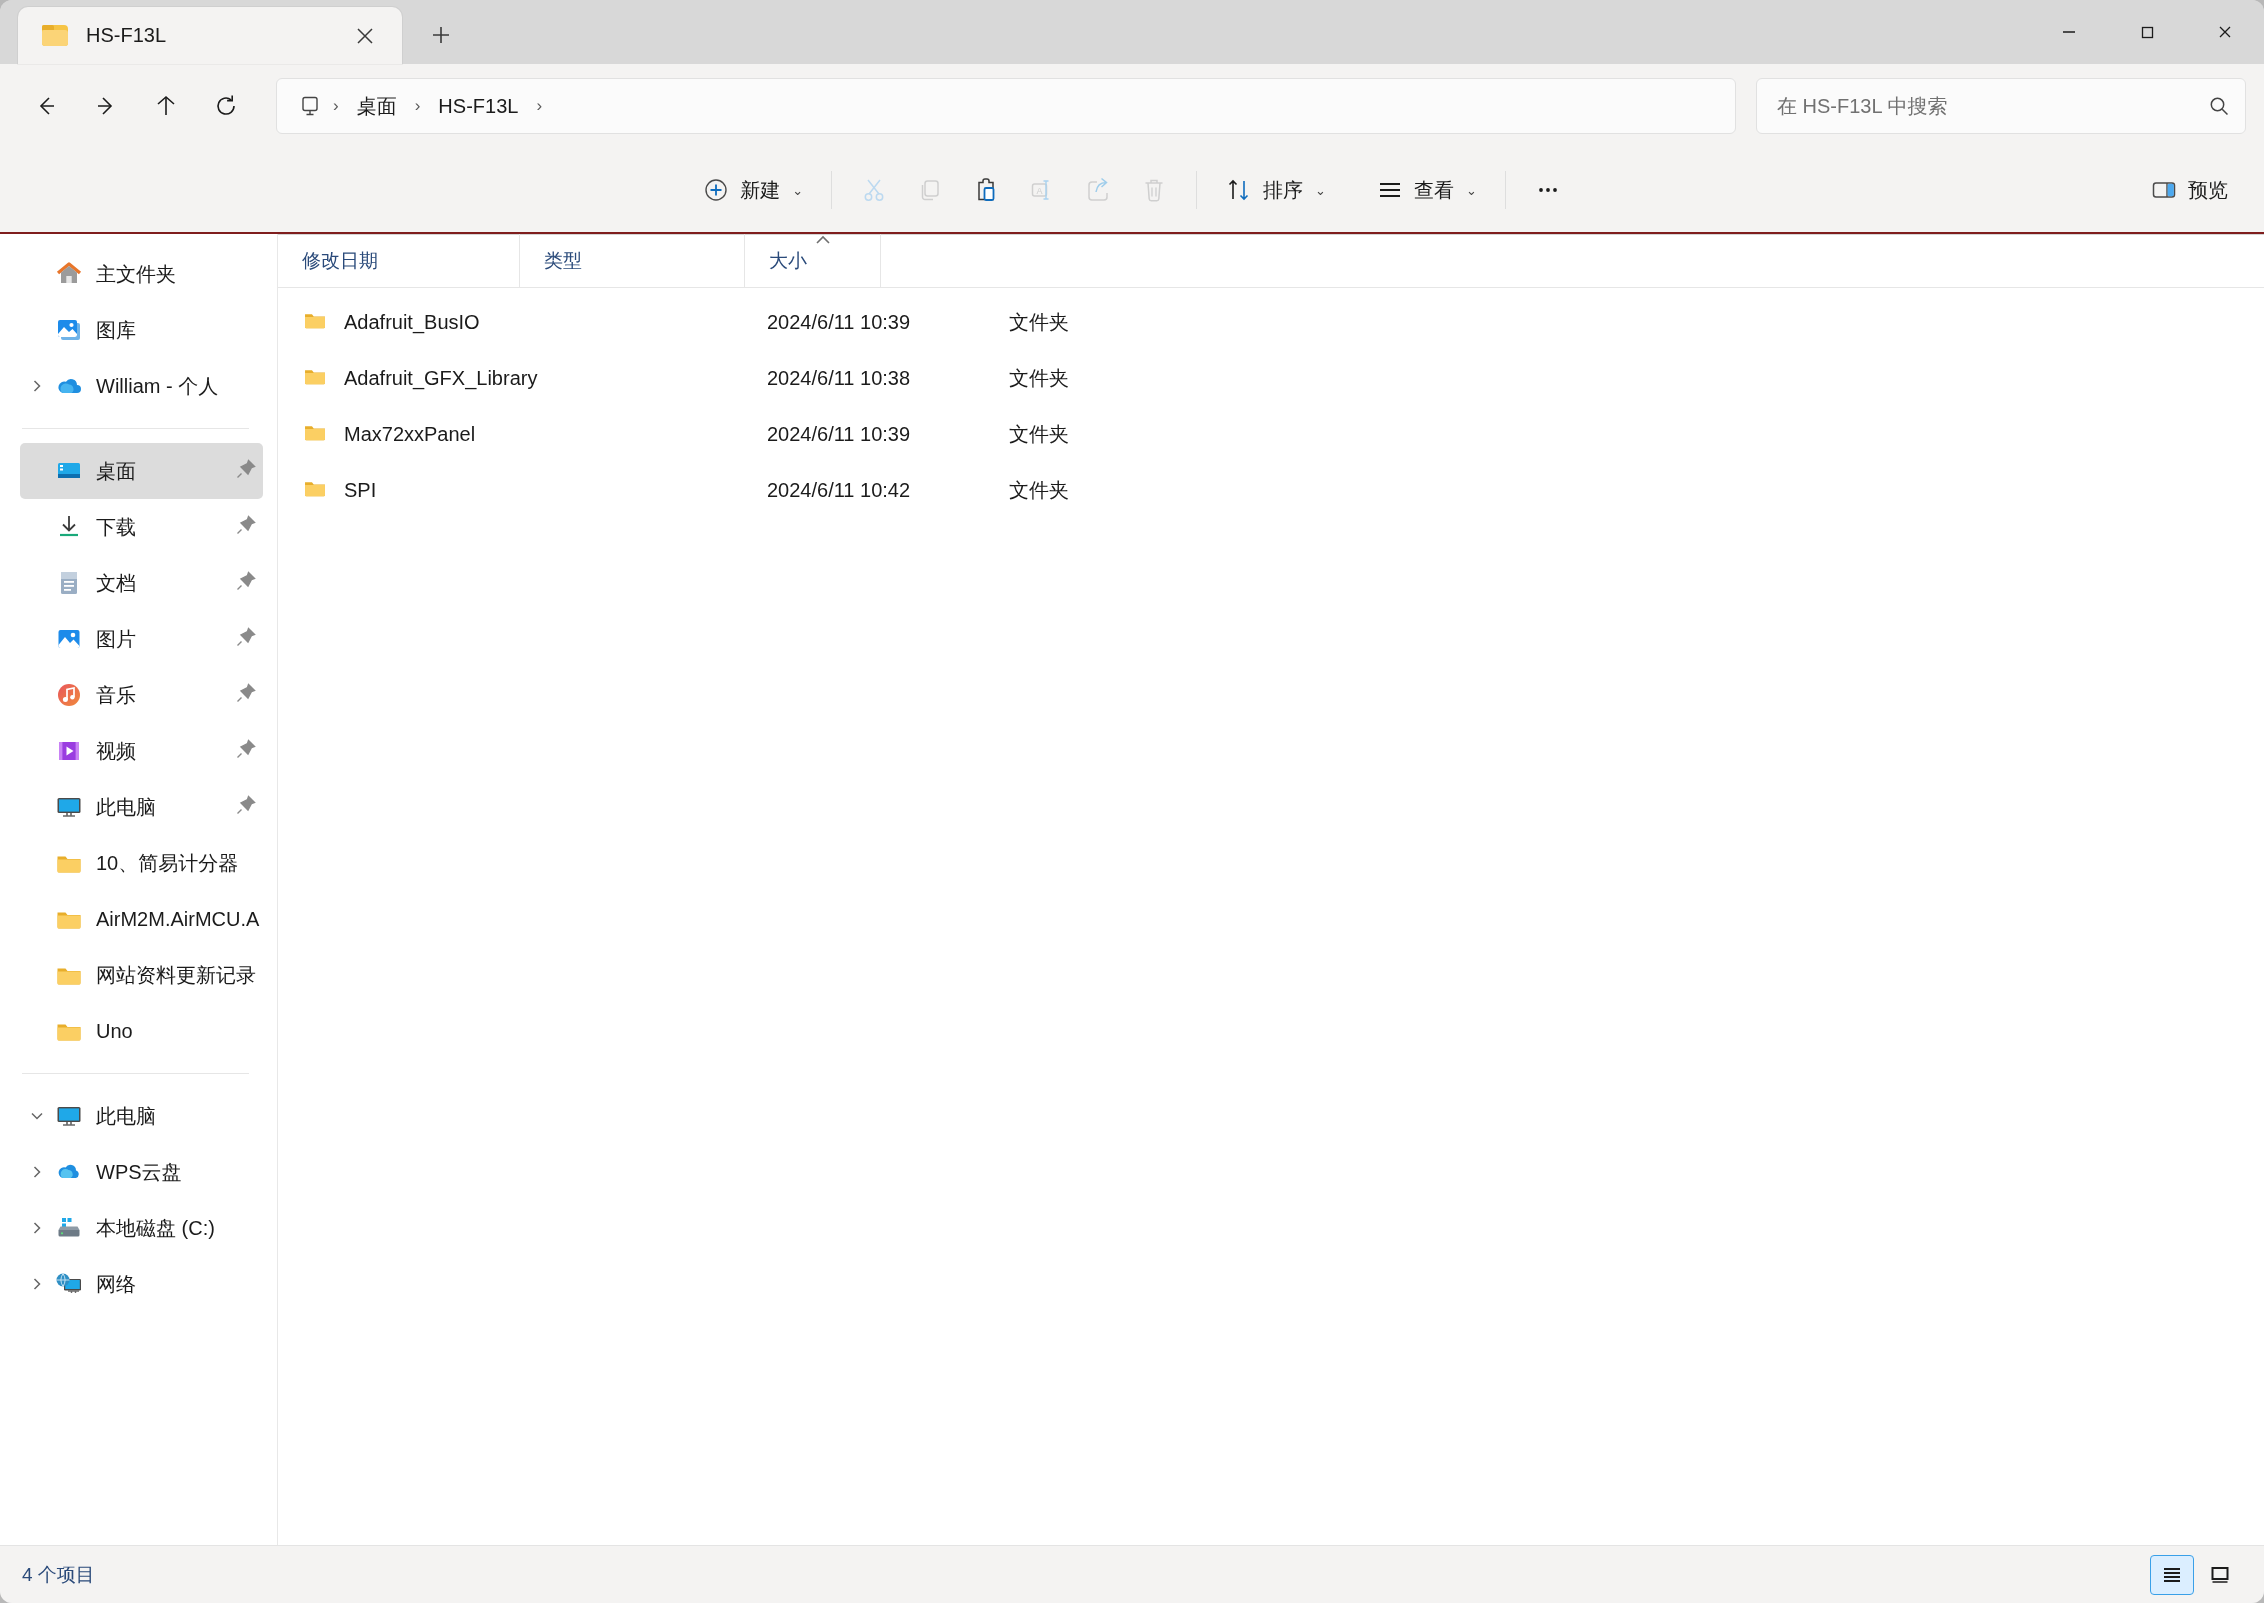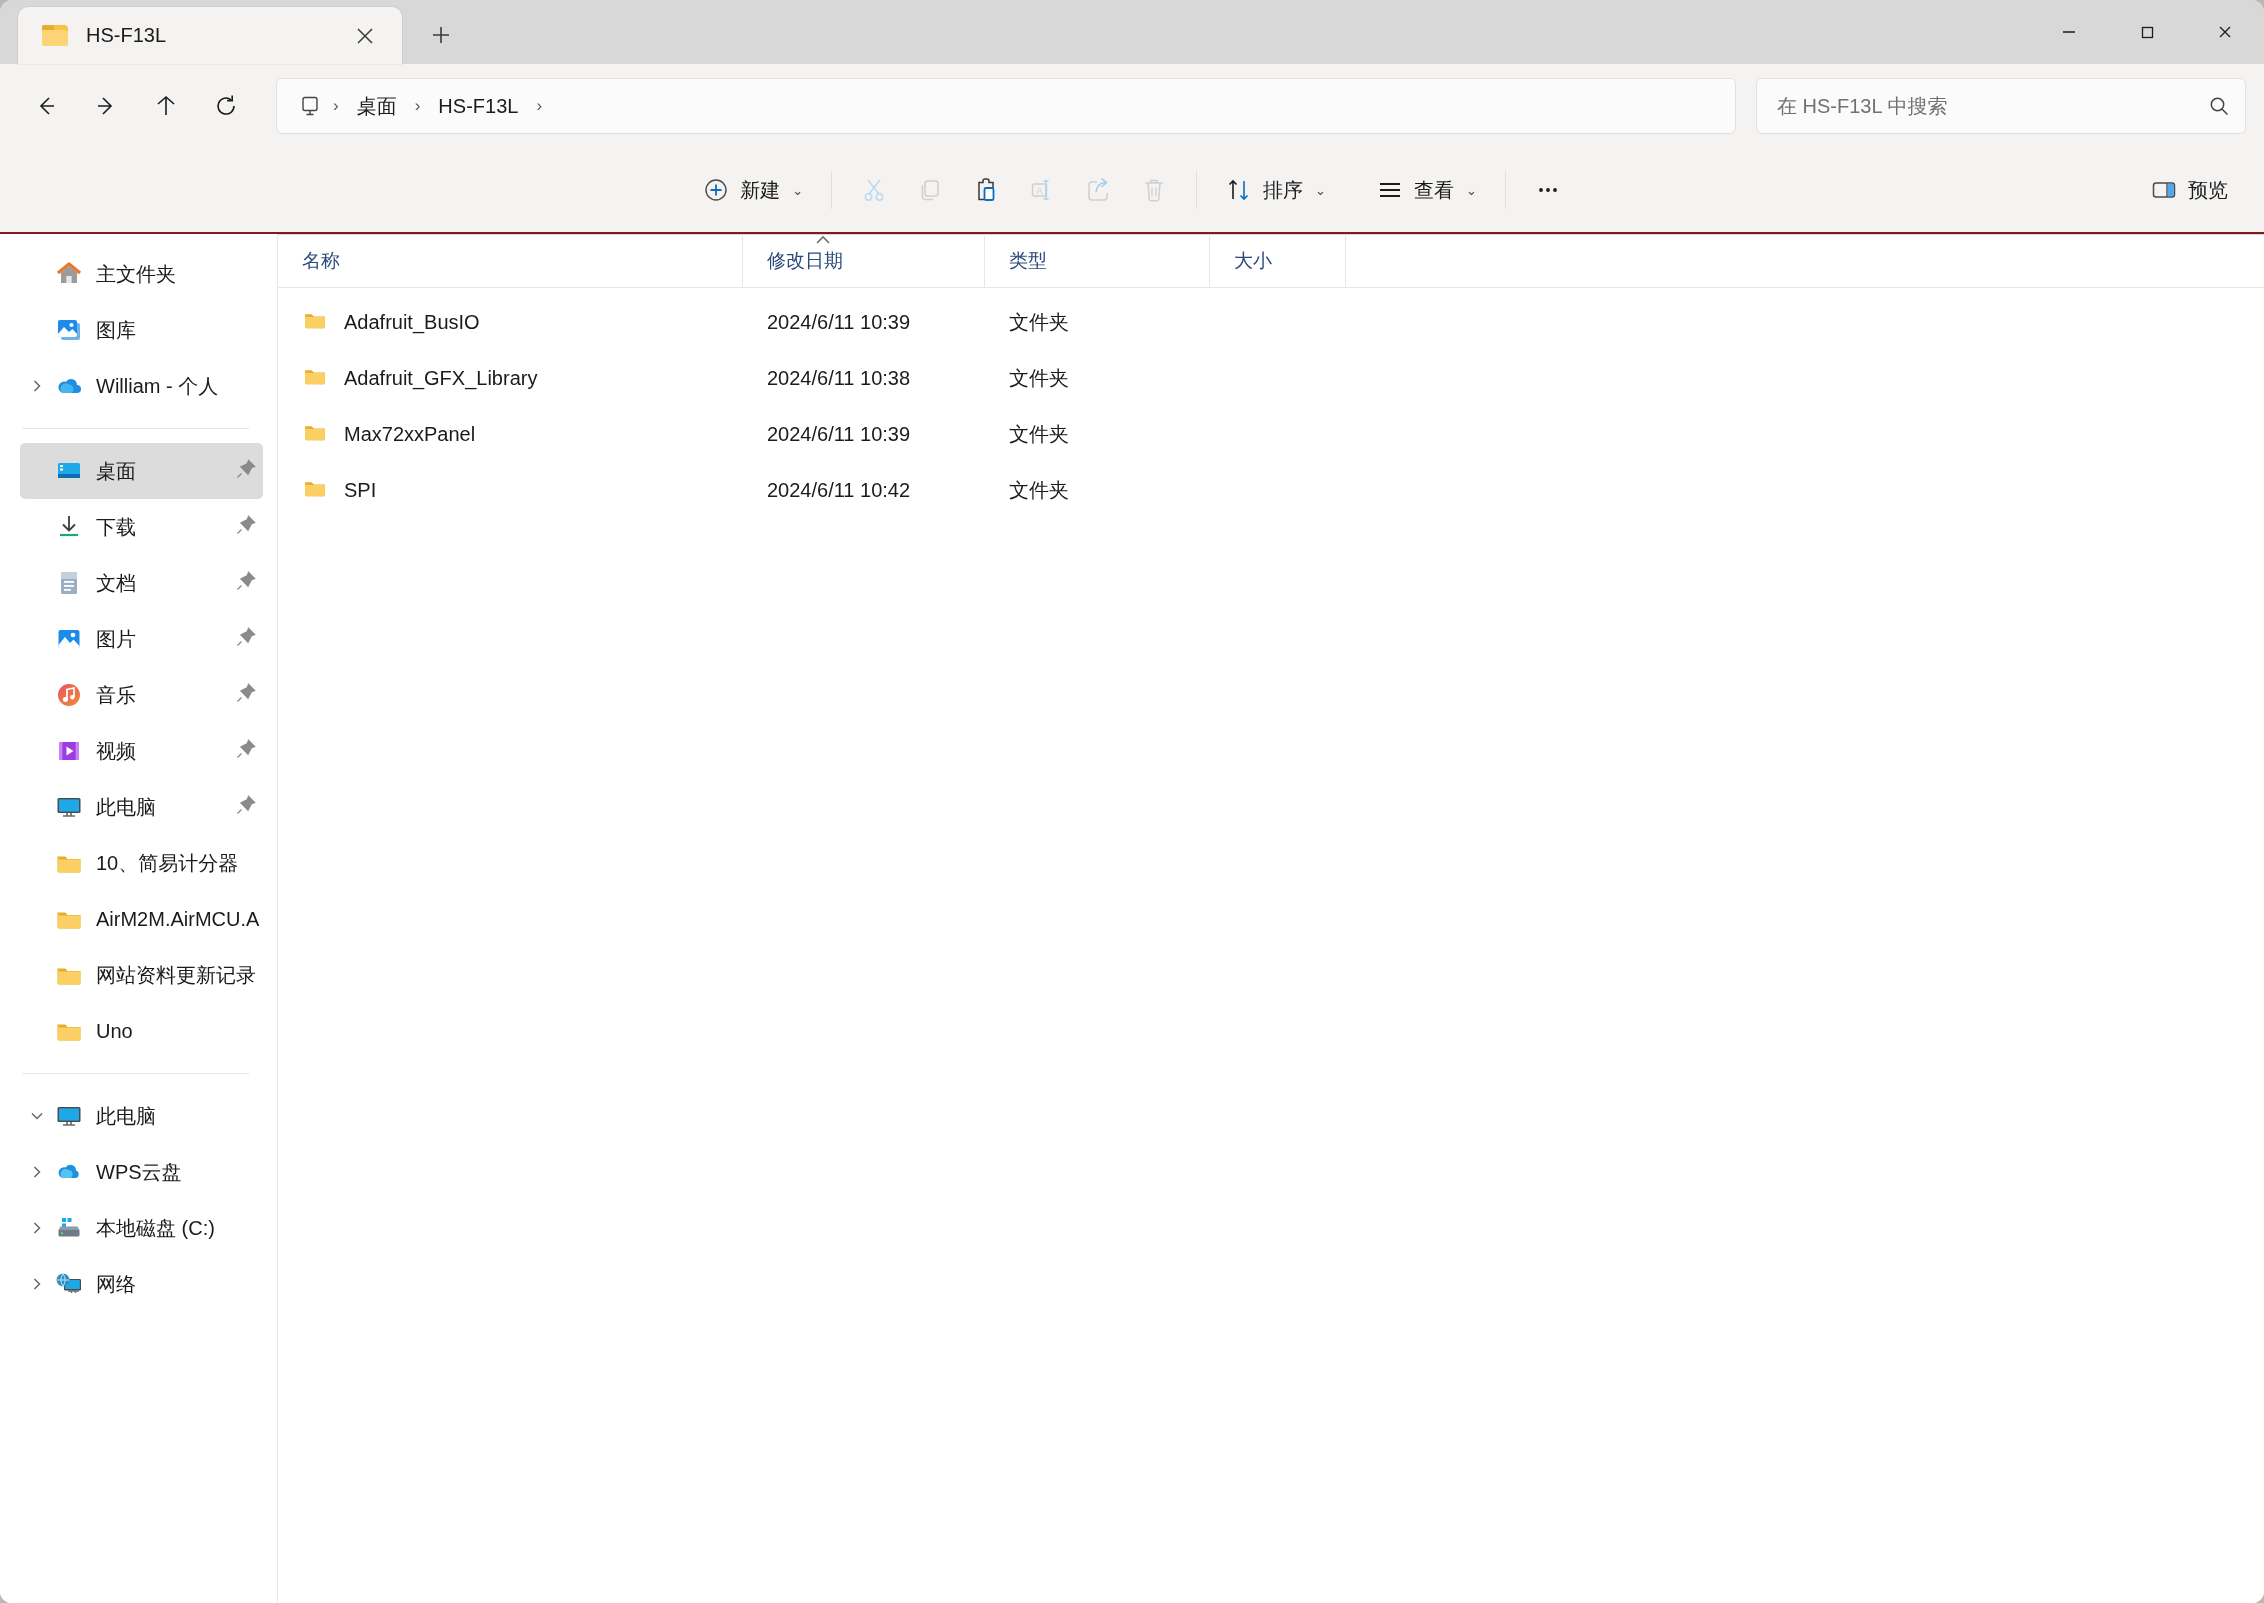--- a/index.html
+++ b/index.html
@@ -711,21 +711,20 @@
     </div>
 
     <div class="filelist">
       <div class="colhdr-wrap">
         <span class="sortmark">
           <svg width="18" height="10" viewBox="0 0 18 10">
               <path d="M3 8 L9 2 L15 8" stroke="#707070" stroke-width="1.6" fill="none"></path>
             </svg>
         </span>
         <div class="colhdr">
-          <div class="col c-name">名称</div>
           <div class="col c-date">修改日期</div>
           <div class="col c-type">类型</div>
           <div class="col c-size">大小</div>
         </div>
       </div>
 
       <div class="rows">
         <div class="row">
           <div class="cell c-name">
             <span>
@@ -782,14 +781,30 @@
             <span class="row-name-text">SPI</span>
           </div>
           <div class="cell c-date">2024/6/11 10:42</div>
           <div class="cell c-type">文件夹</div>
           <div class="cell c-size"></div>
         </div>
       </div>
     </div>
   </div>
 
+  <div class="statusbar">
+    <span class="status-text">4 个项目</span>
+    <div class="status-right">
+      <div class="viewtoggle active">
+        <svg width="24" height="24" viewBox="0 0 24 24">
+          <path d="M4 6 H20 M4 10 H20 M4 14 H20 M4 18 H20" stroke="#1b1b1b" stroke-width="2"></path>
+        </svg>
+      </div>
+      <div class="viewtoggle">
+        <svg width="24" height="24" viewBox="0 0 24 24">
+          <rect x="4.5" y="5" width="15" height="11" stroke="#1b1b1b" stroke-width="2" fill="none"></rect>
+          <path d="M4.5 19 H19.5" stroke="#1b1b1b" stroke-width="1.6"></path>
+        </svg>
+      </div>
+    </div>
+  </div>
 
 </div>
 
 </body></html>

